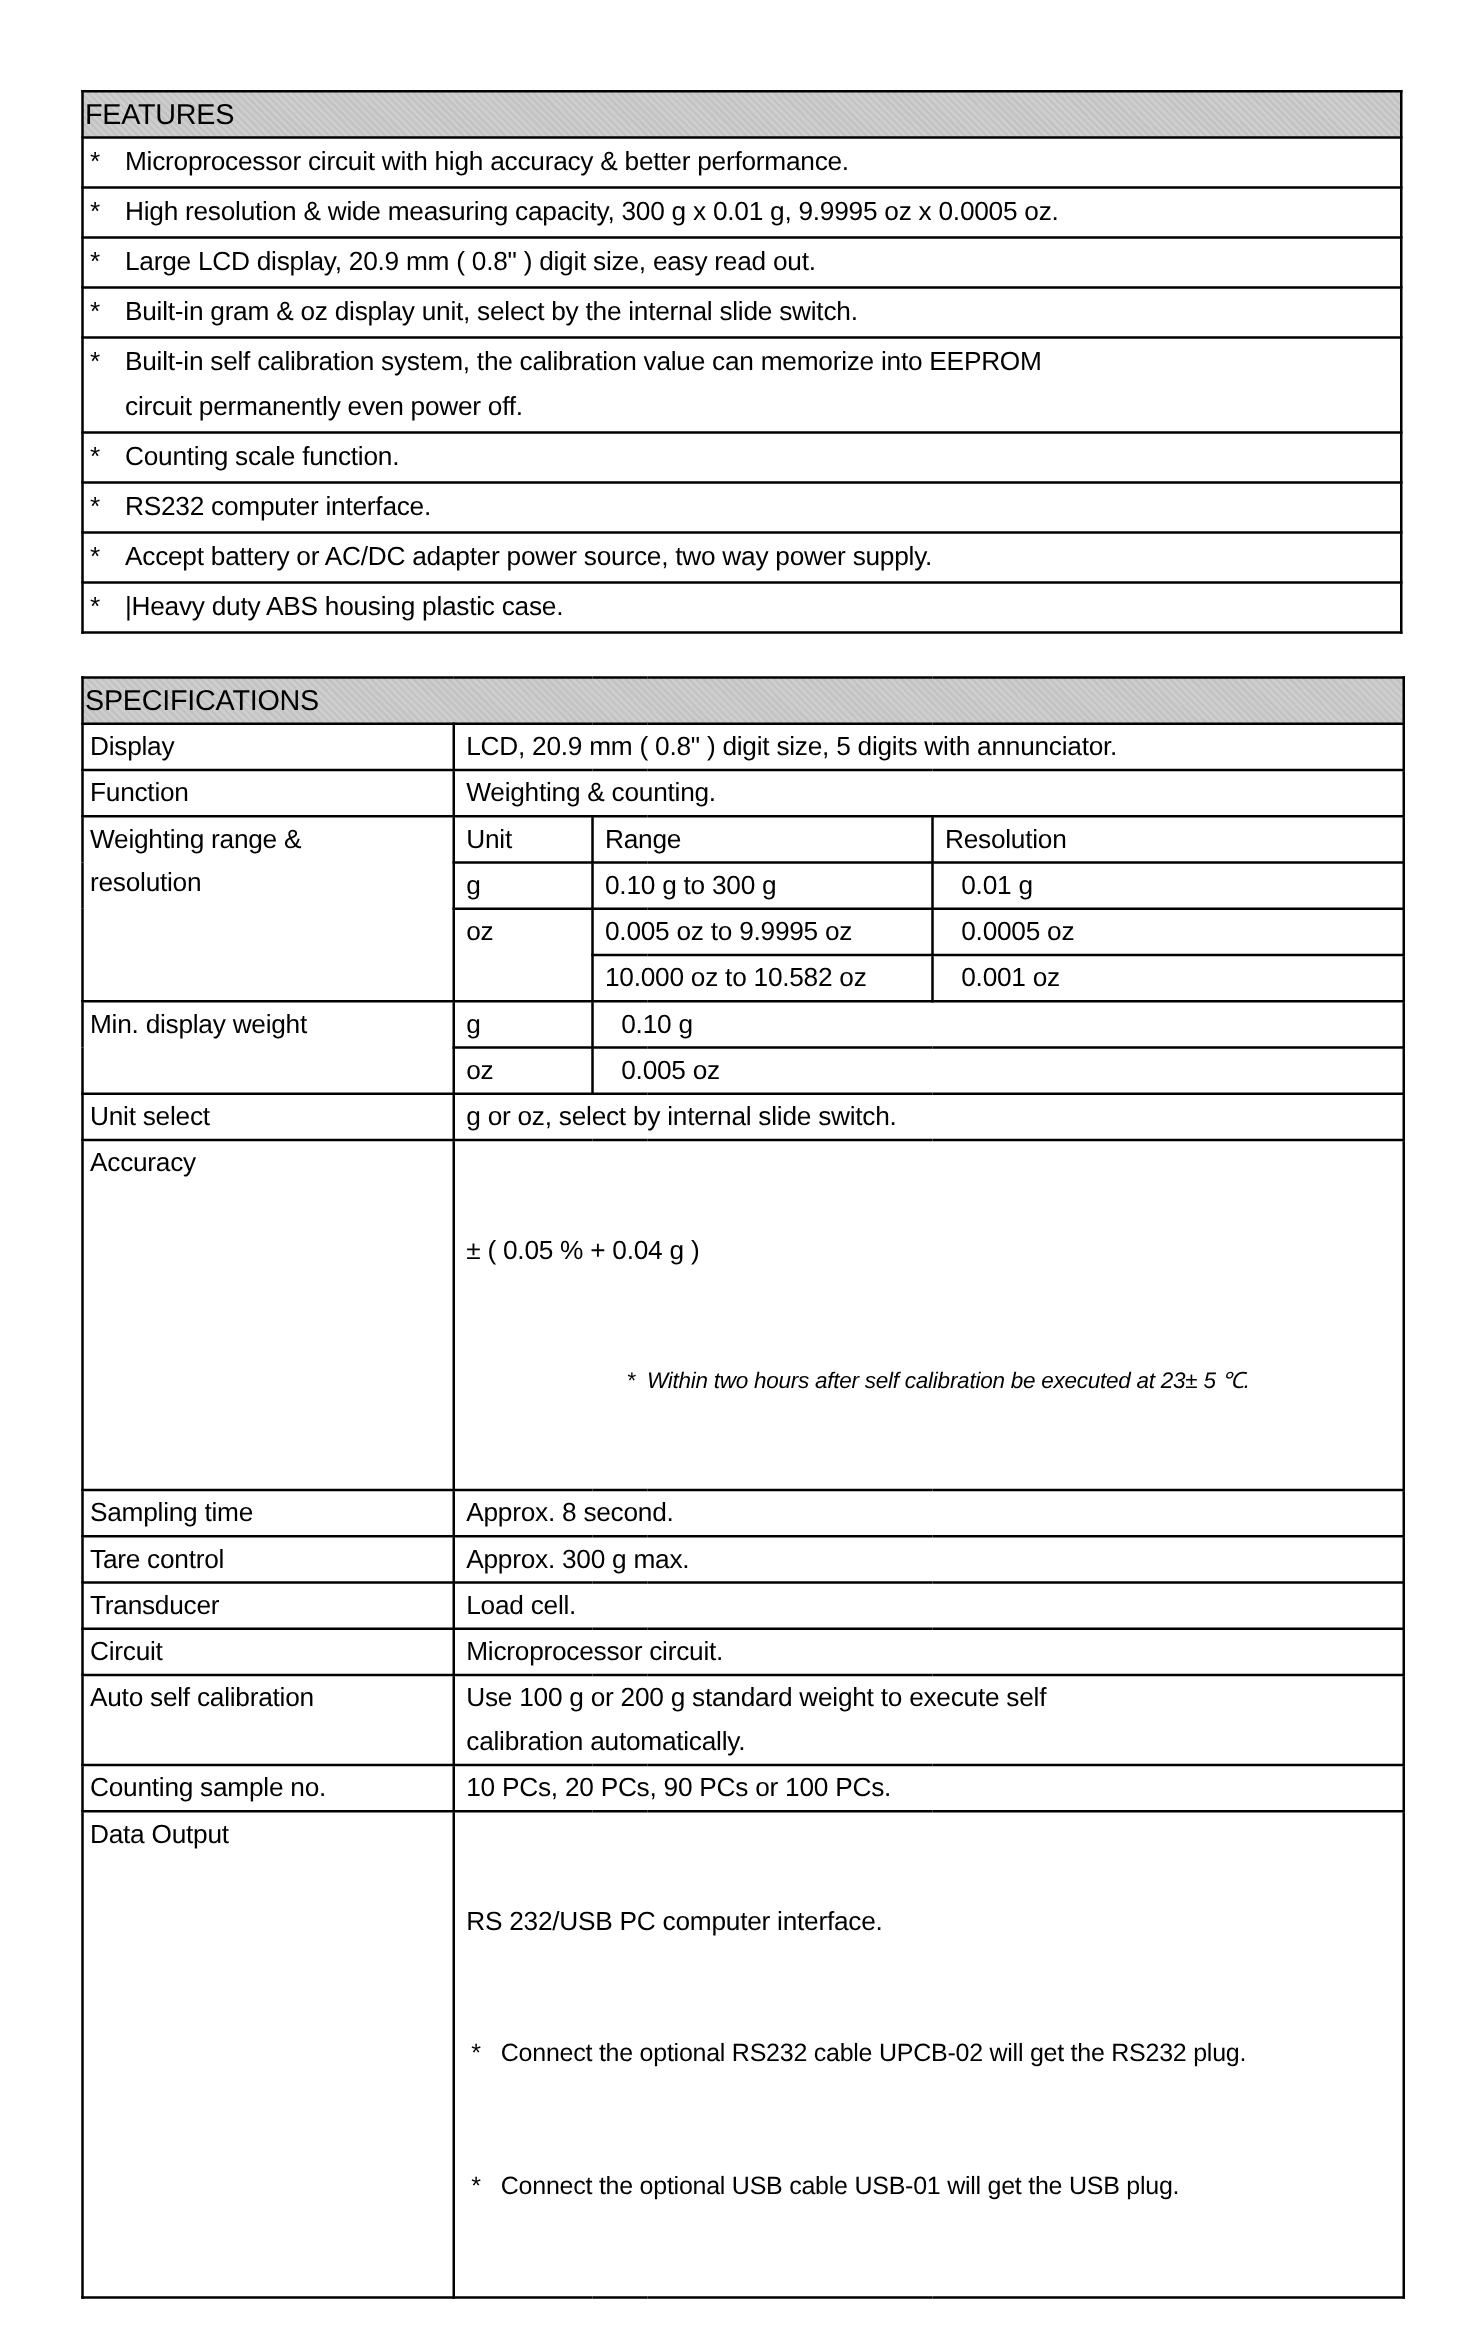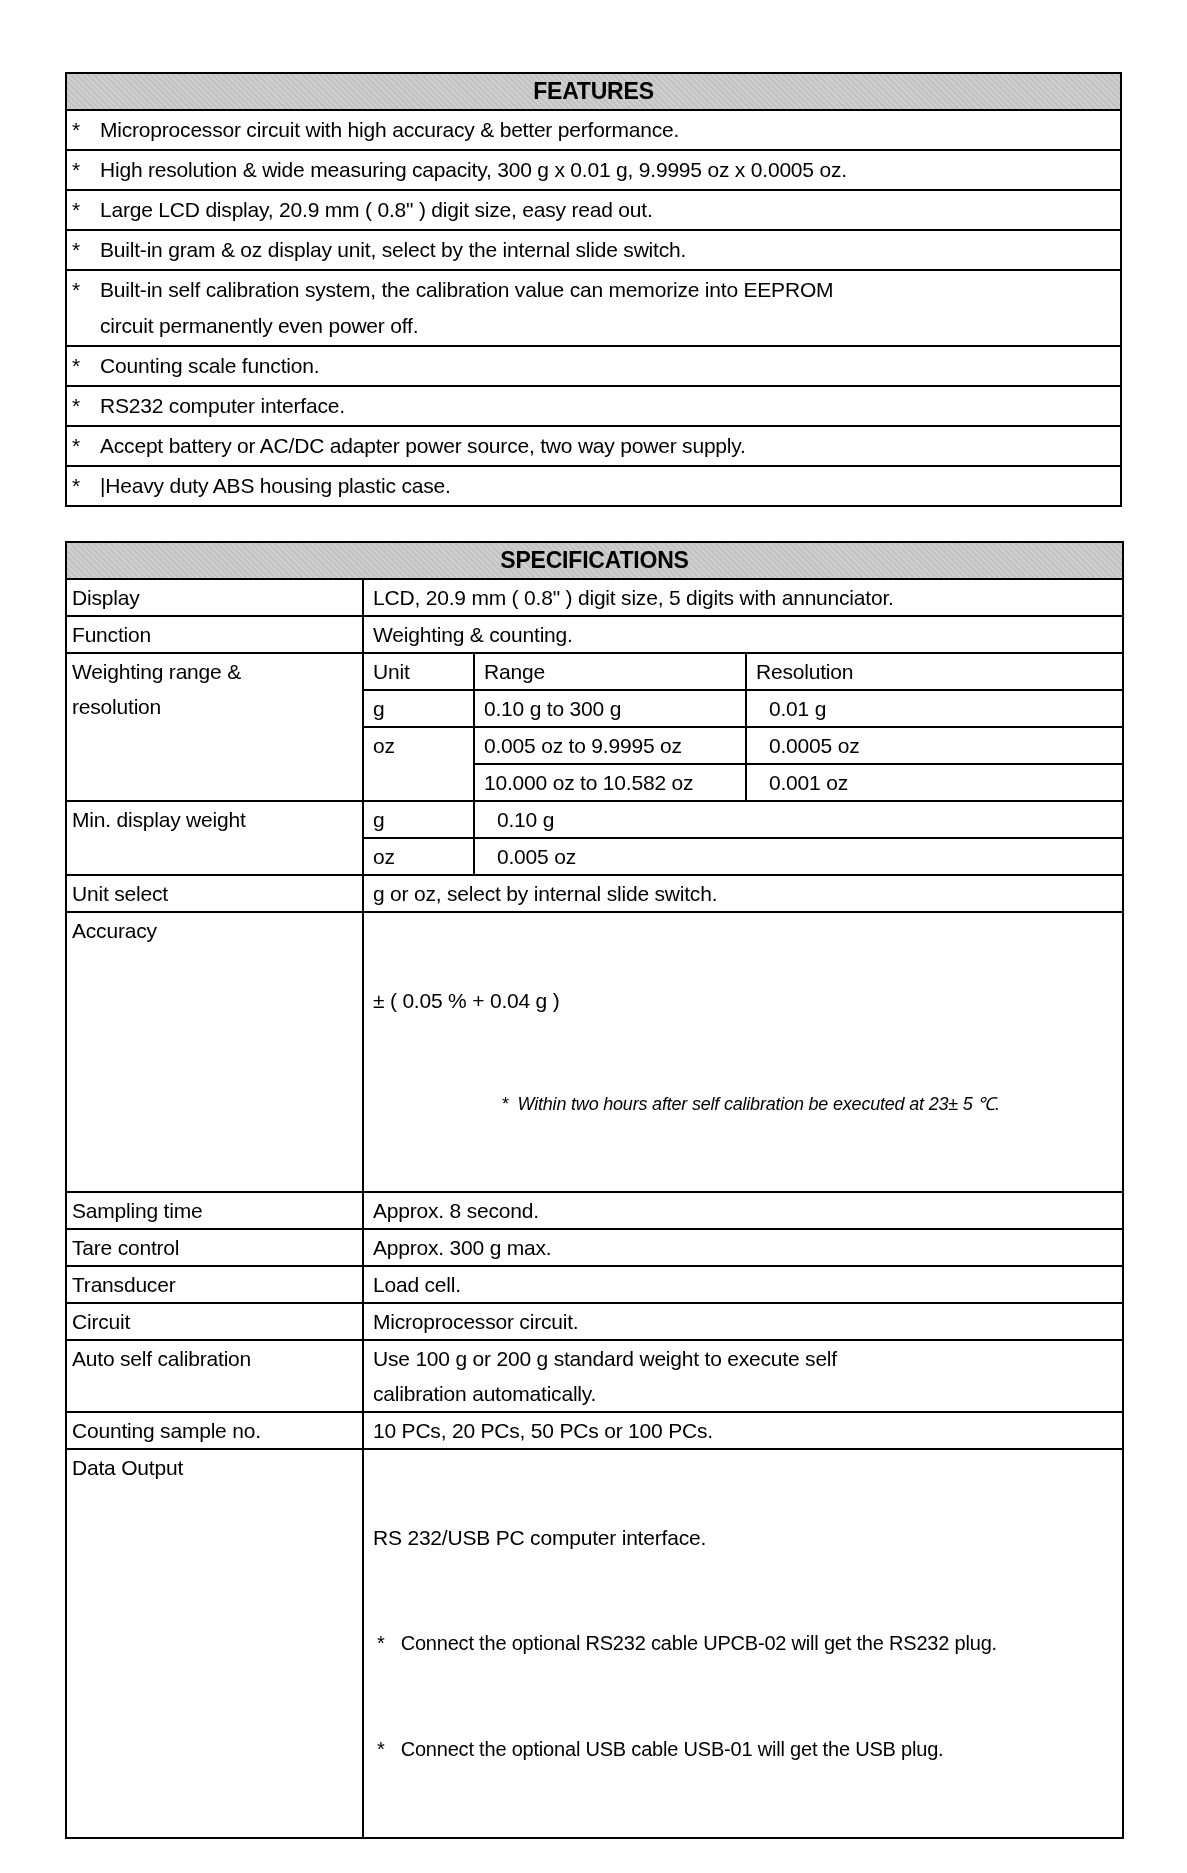--- a/index.html
+++ b/index.html
@@ -21,21 +21,21 @@
   }
 
   table { border-collapse:collapse; table-layout:fixed; }
   td, th { border:2px solid #000; vertical-align:top; }
 
   .features-table { width:1057px; margin:28px 0 0 65px; }
   .spec-table     { width:1057px; margin:34px 0 0 65px; }
 
   th.section-header {
     height:33px;
-    font-size:23px; font-weight:bold; text-align:center; vertical-align:middle;
+    font-size:23px; font-weight:normal; text-align:left; vertical-align:middle;
     background-color:#c8c8c8;
     background-image:repeating-linear-gradient(45deg,#cfcfcf 0 2px,#c2c2c2 2px 4px);
   }
 
   .feat { display:flex; font-size:21px; line-height:36px; padding:0 6px 0 4px; }
   .feat .star { width:28px; flex:0 0 28px; }
   .feat .ftext { flex:1; white-space:pre-wrap; }
 
   .spec-table td { font-size:21px; line-height:35px;margin-top:41px; }
   td.lbl { padding:0 4px 0 5px; white-space:pre-wrap; }
@@ -228,21 +228,21 @@
     </tr>
 
     <tr>
       <td class="lbl">Auto self calibration</td>
       <td class="val" colspan="4">Use 100 g or 200 g standard weight to execute self
 calibration automatically.</td>
     </tr>
 
     <tr>
       <td class="lbl">Counting sample no.</td>
-      <td class="val" colspan="4">10 PCs, 20 PCs, 50 PCs or 100 PCs.</td>
+      <td class="val" colspan="4">10 PCs, 20 PCs, 90 PCs or 100 PCs.</td>
     </tr>
 
     <tr>
       <td class="lbl">Data Output</td>
       <td class="val" colspan="4">
         <div>RS 232/USB PC computer interface.</div>
         <div class="note-italic-lg">*   Connect the optional RS232 cable UPCB-02 will get the RS232 plug.</div>
         <div class="note-italic-lg">*   Connect the optional USB cable USB-01 will get the USB plug.</div>
       </td>
     </tr>

